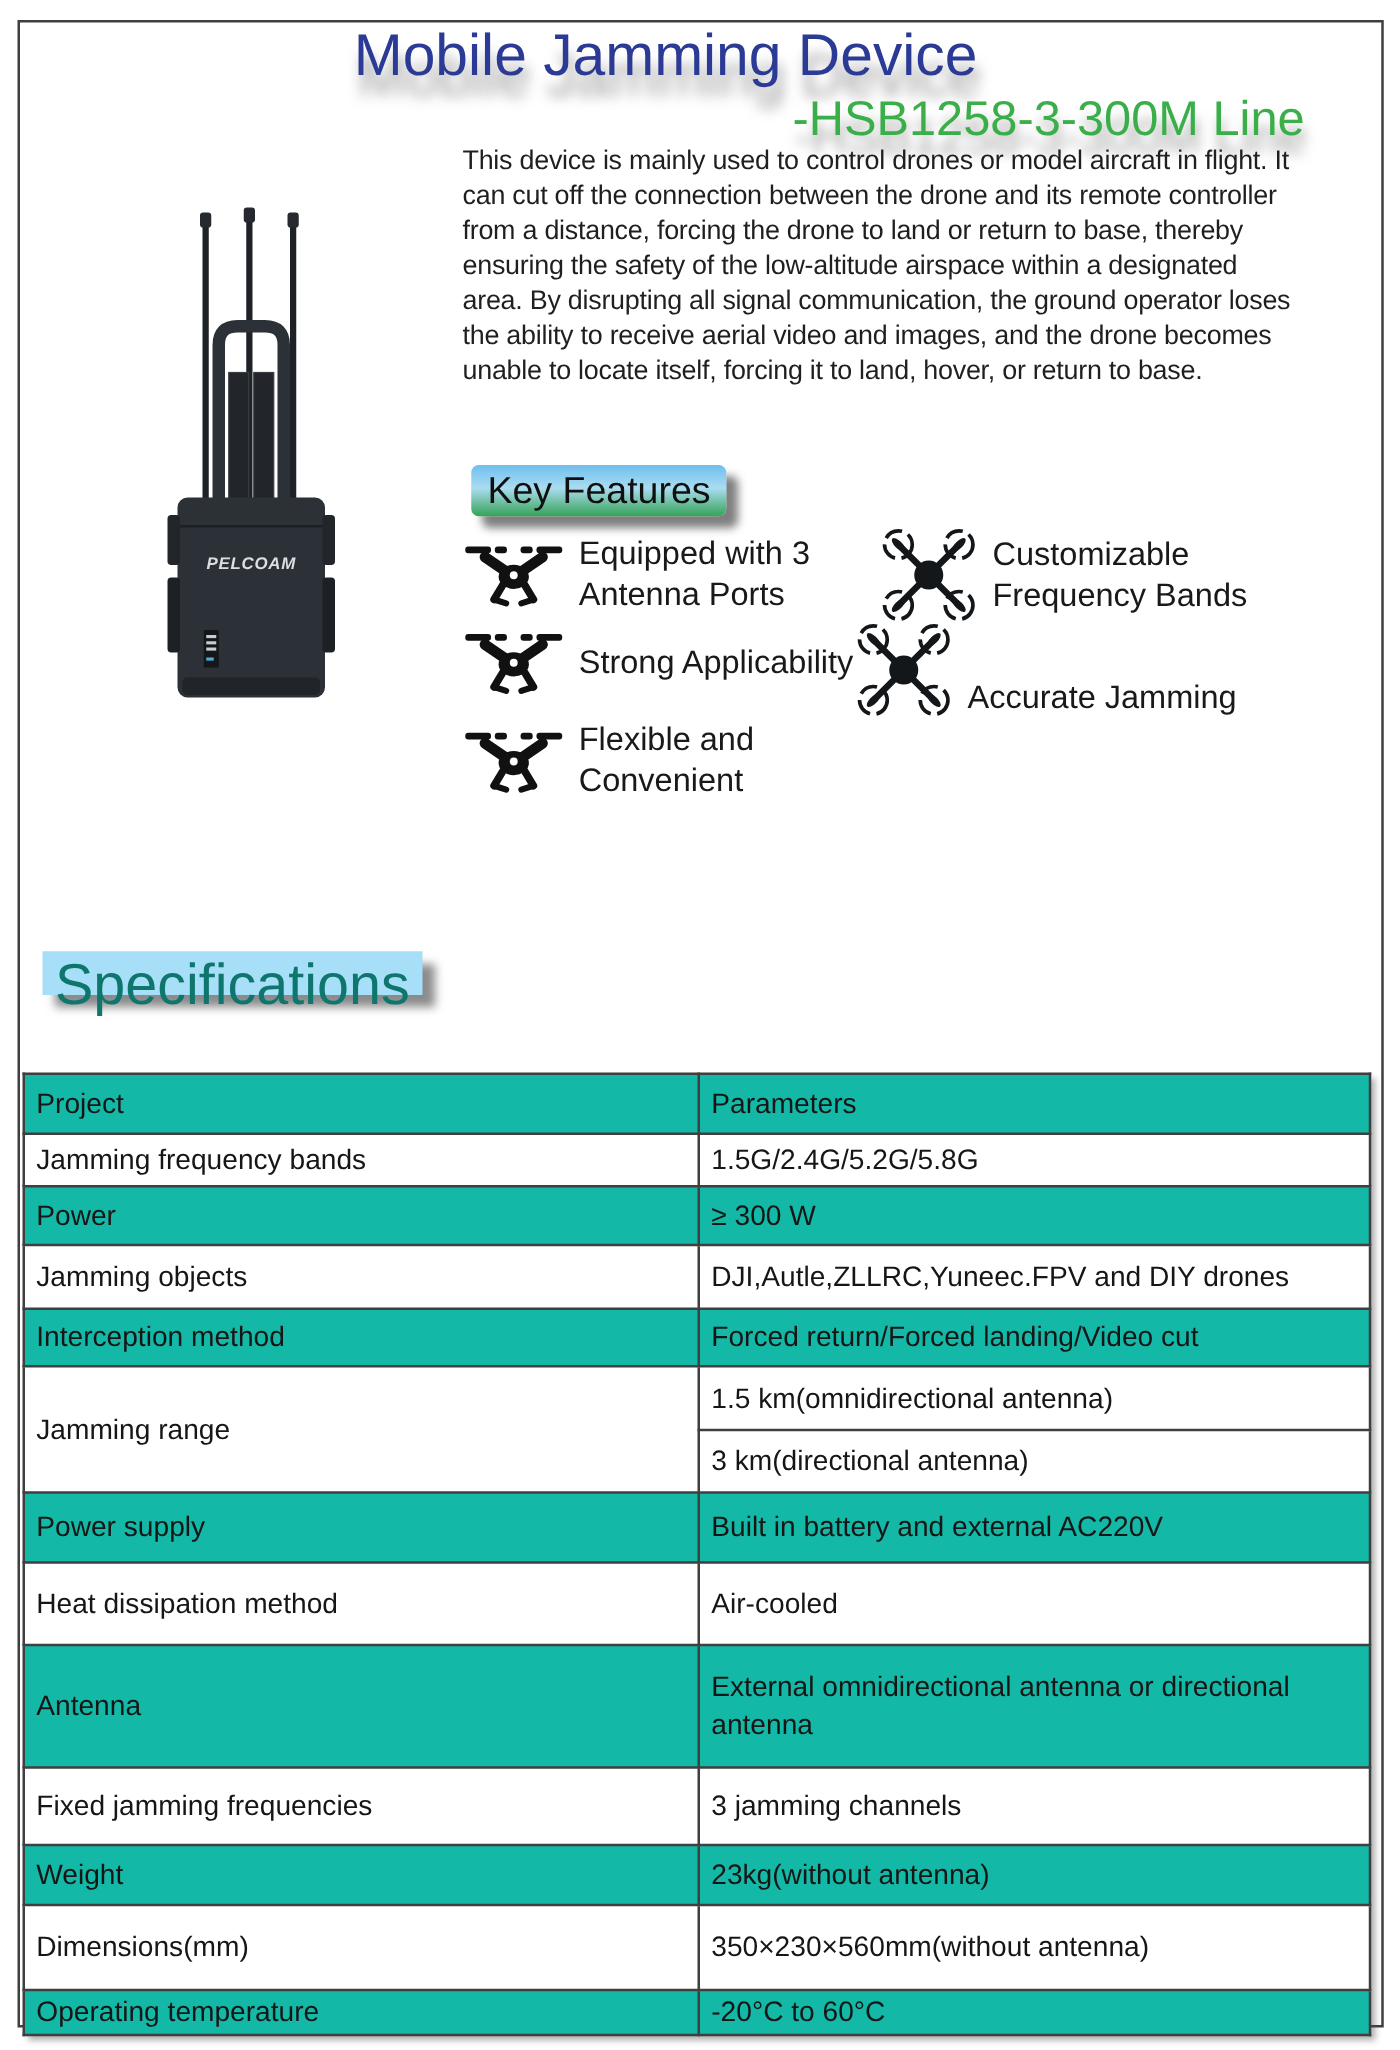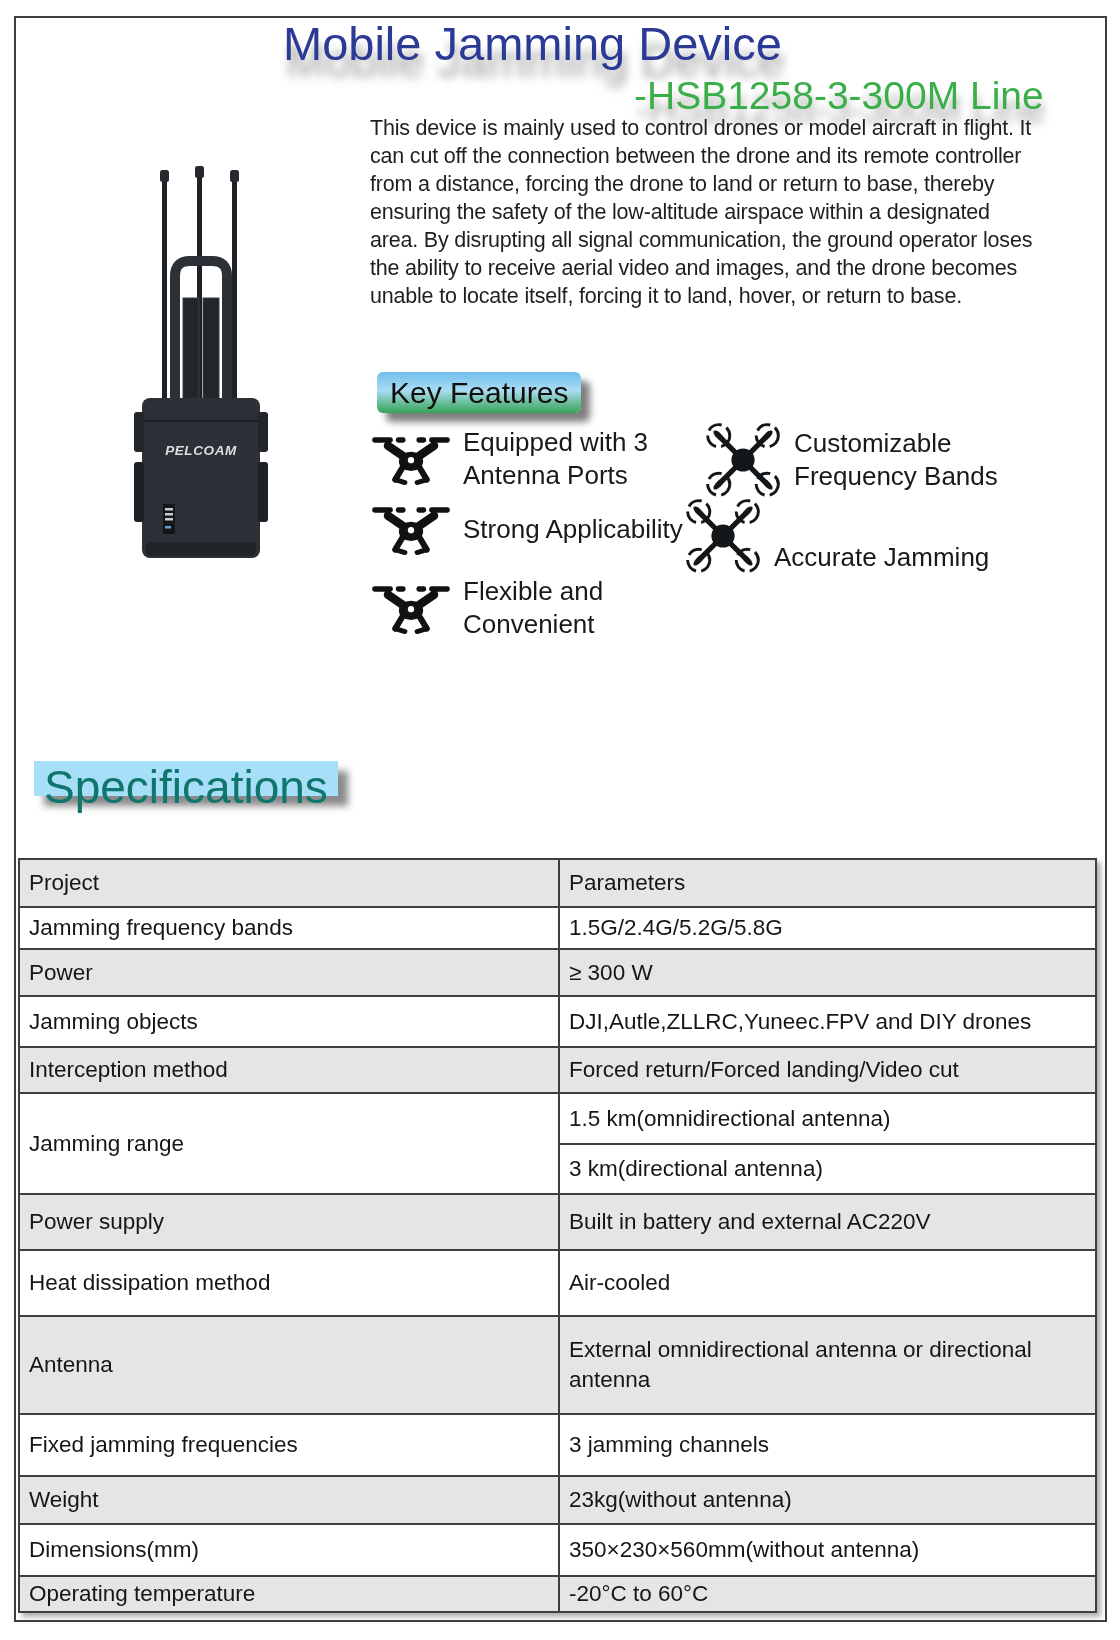--- a/index.html
+++ b/index.html
@@ -32,21 +32,21 @@
 
   .spec-badge { position:absolute; left:21px; top:761px; height:35px; line-height:53px;
     padding:0 10px; font-size:46px; color:#0f766e; background:#a7def8;
     box-shadow:10px 10px 7px rgba(110,110,110,0.8); white-space:nowrap;margin-left:13px; }
 
   table.spec { position:absolute; left:18px; top:858px; width:1079px;
     border-collapse:collapse; table-layout:fixed;
     box-shadow:4px 4px 5px rgba(80,80,80,0.45); }
   table.spec td { border:2px solid #3f3f3f; padding:2px 0 2px 9px;
     font-size:22.5px; line-height:30px; vertical-align:middle; background:#ffffff; color:#161616; }
-  table.spec tr.shade td { background:#e5e5e5; }
+  table.spec tr.shade td { background:#14b8a6; }
   table.spec col.c1 { width:540px; }
 </style>
 </head>
 <body>
 
 <div id="page">
 
   <div class="page-border"></div>
 
   <div class="main-title">Mobile Jamming Device</div>
@@ -239,21 +239,21 @@
       <td>External omnidirectional antenna or directional antenna</td>
     </tr>
     <tr style="height:62px">
       <td>Fixed jamming frequencies</td>
       <td>3 jamming channels</td>
     </tr>
     <tr class="shade" style="height:48px">
       <td>Weight</td>
       <td>23kg(without antenna)</td>
     </tr>
-    <tr style="height:52px">
+    <tr style="height:68px">
       <td>Dimensions(mm)</td>
       <td>350×230×560mm(without antenna)</td>
     </tr>
     <tr class="shade" style="height:36px">
       <td>Operating temperature</td>
       <td>-20°C to 60°C</td>
     </tr>
   </tbody>
     </table>
 

